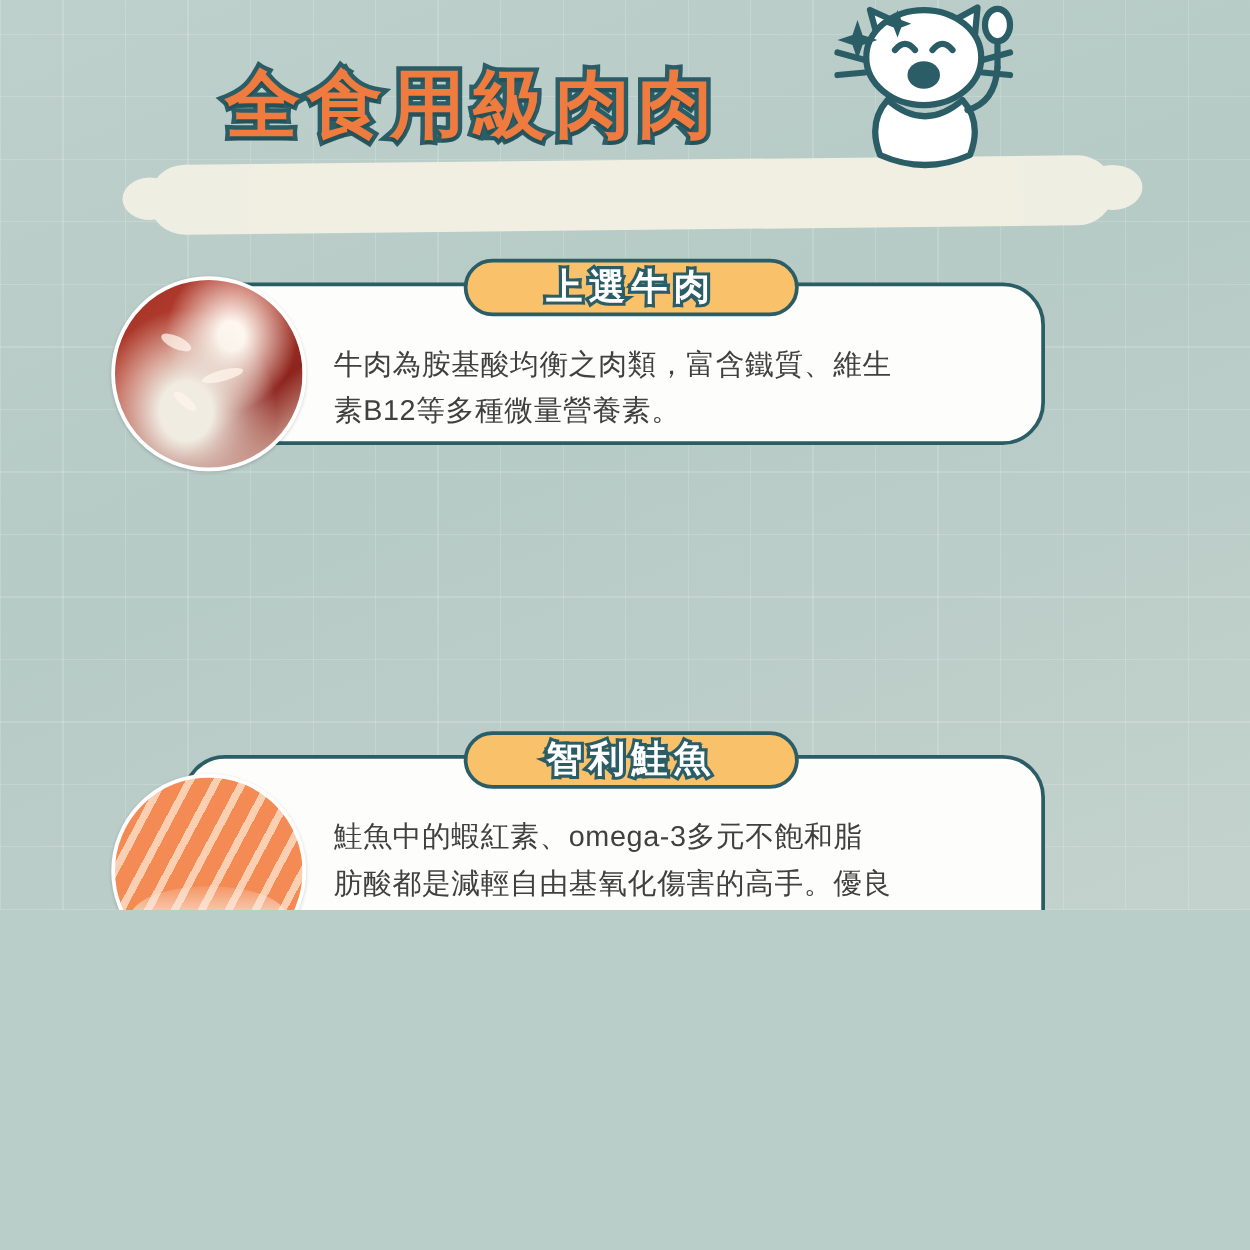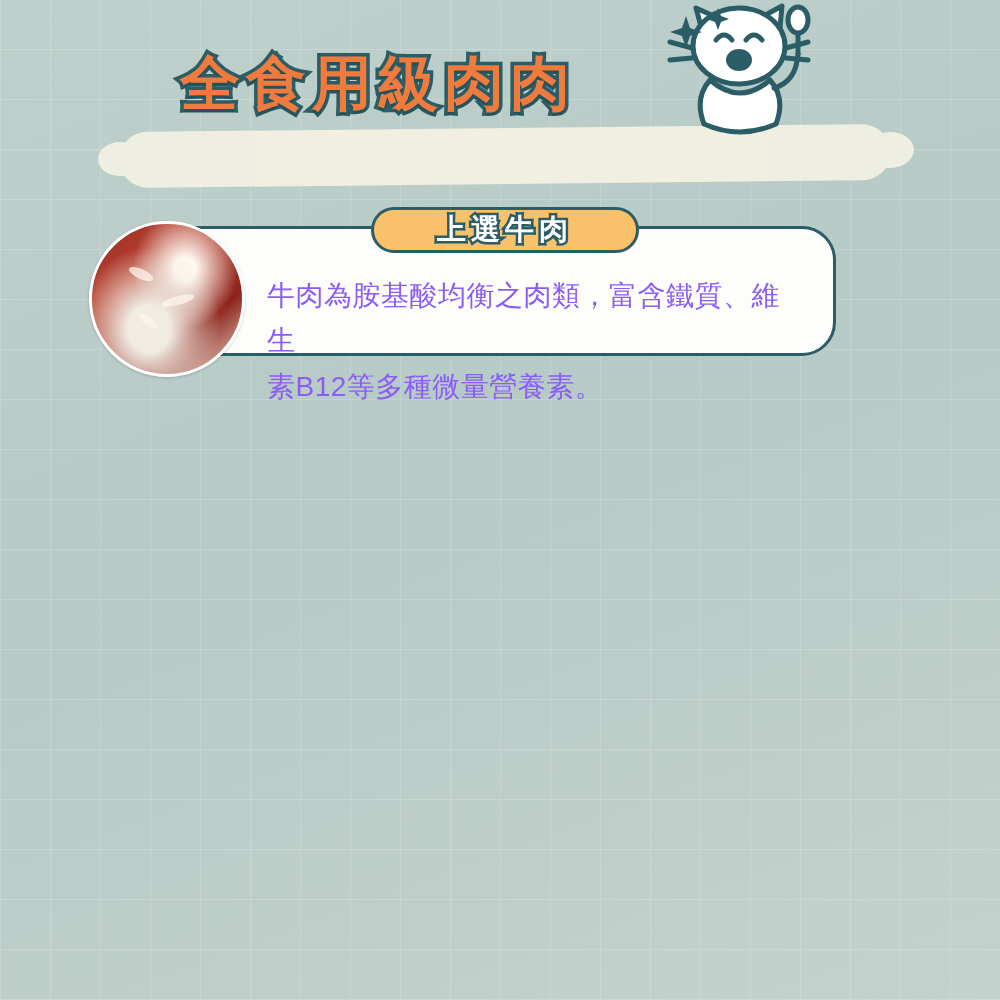--- a/index.html
+++ b/index.html
@@ -10,21 +10,21 @@
     width: 1000px;
     height: 1000px;
     font-family: "Liberation Sans", sans-serif;
     background: #b9cdc9;
     overflow: hidden;
   }
 
   #poster {
     position: relative;
     width: 1000px;
-    height: 1000px;
+    height: 728px;
     background:
       repeating-linear-gradient(0deg, rgba(255,255,255,0.16) 0px, rgba(255,255,255,0.16) 1px, rgba(0,0,0,0) 1px, rgba(0,0,0,0) 50px),
       repeating-linear-gradient(90deg, rgba(255,255,255,0.16) 0px, rgba(255,255,255,0.16) 1px, rgba(0,0,0,0) 1px, rgba(0,0,0,0) 50px),
       linear-gradient(160deg, #bed0cb 0%, #b6cac6 45%, #c3d2cc 100%);
     overflow: hidden;
   }
 
   
   .header {
     position: absolute;
@@ -105,23 +105,23 @@
     width: 690px;
     background: #fdfdfb;
     border: 3px solid #2b5d66;
     border-radius: 34px;
     box-sizing: border-box;
   }
   .card-body {
     padding: 44px 34px 22px 118px;
   }
   .card-text {
-    font-size: 28px;
+    font-size: 23px;
     line-height: 1.62;
-    color: #8b5cf6;
+    color: #404040;
     letter-spacing: 0.5px;
     white-space: pre-line;
   }
 
   .pill {
     position: absolute;
     top: -22px;
     left: 222px;
     min-width: 268px;
     height: 46px;
@@ -288,15 +288,28 @@
       <div class="marble" style="left:46%;top:48%;width:34px;height:9px;transform:rotate(-15deg);"></div>
       <div class="marble" style="left:30%;top:62%;width:22px;height:8px;transform:rotate(40deg);"></div>
     </div>
     <div class="card-body">
       <div class="card-text">牛肉為胺基酸均衡之肉類，富含鐵質、維生
 素B12等多種微量營養素。</div>
     </div>
   </div>
 
 
+  <div class="card" style="top:604px;height:166px;">
+    <div class="pill">
+      <span class="pill-label">智利鮭魚</span>
+    </div>
+    <div class="photo ph-salmon" style="top:12px;">
+      <div class="belly"></div>
+    </div>
+    <div class="card-body">
+      <div class="card-text">鮭魚中的蝦紅素、omega-3多元不飽和脂
+肪酸都是減輕自由基氧化傷害的高手。優良
+的蛋白質更能補充毛孩的主要營養。</div>
+    </div>
+  </div>
 
 
 </div>
 
 </body></html>

